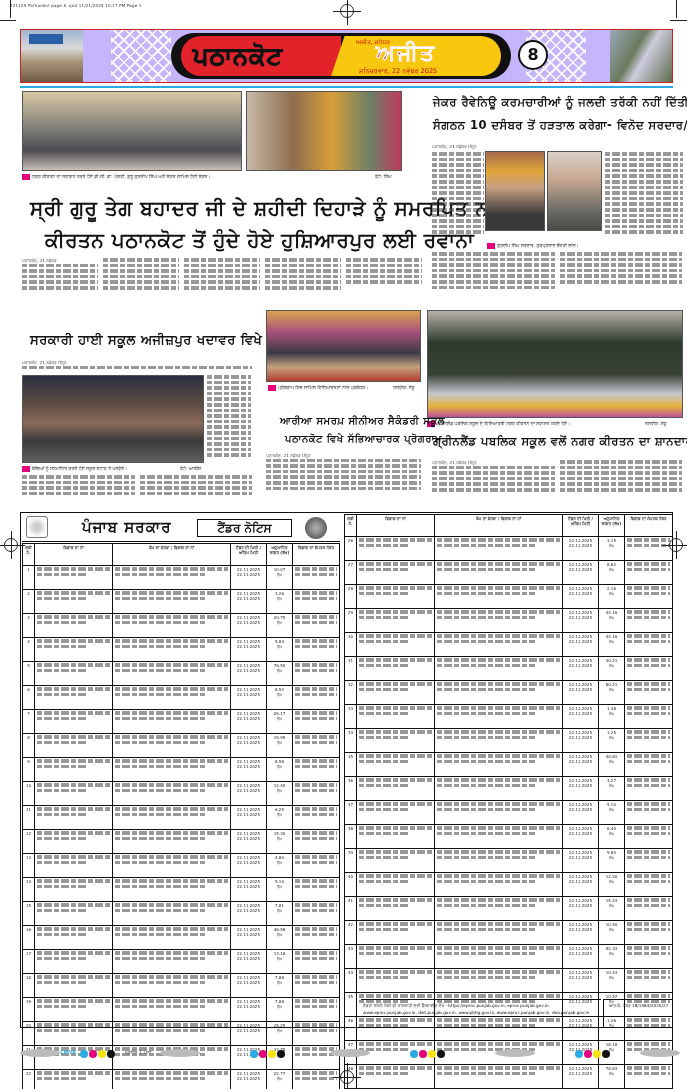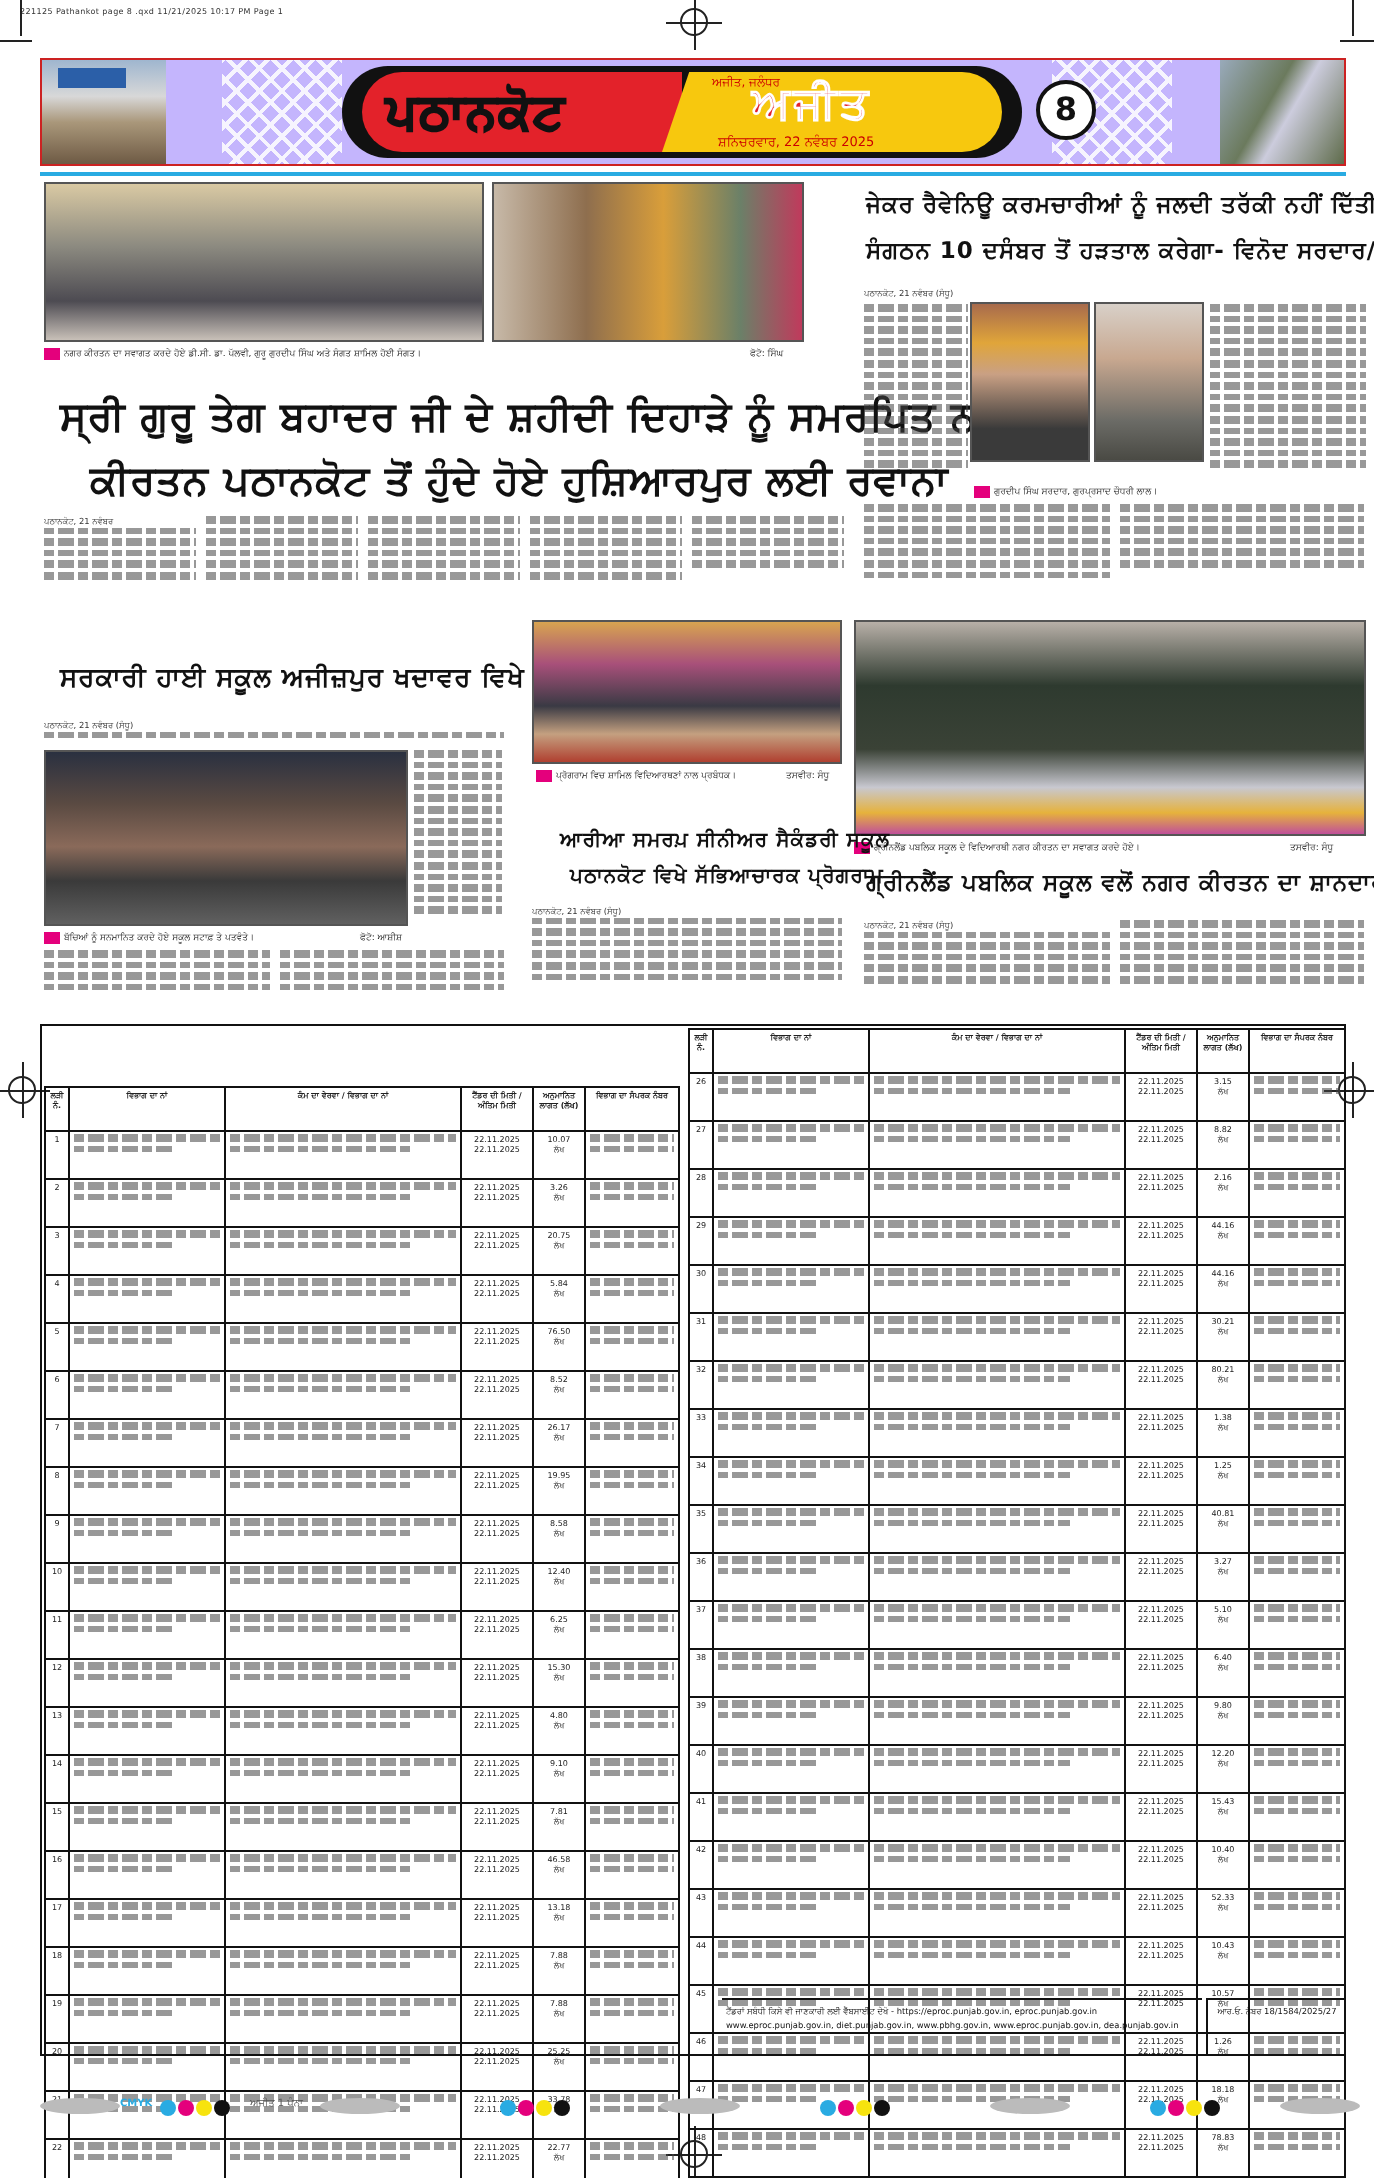--- a/index.html
+++ b/index.html
@@ -246,20 +246,26 @@
 </div>
 
 <div class="photo" style="left:266px;top:310px;width:155px;height:72px;background:linear-gradient(180deg,#d8a450 0%,#a8507a 30%,#3a3a44 60%,#c4a080 80%,#b04030 100%)"></div>
 <div class="cap" style="left:268px;top:385px;width:110px"><span class="mk"></span><span>ਪ੍ਰੋਗਰਾਮ ਵਿਚ ਸ਼ਾਮਿਲ ਵਿਦਿਆਰਥਣਾਂ ਨਾਲ ਪ੍ਰਬੰਧਕ।</span></div>
 <div class="credit" style="left:393px;top:385px">ਤਸਵੀਰ: ਸੰਧੂ</div>
 <div class="hl" style="left:280px;top:415px;font-size:10px">ਆਰੀਆ ਸਮਰਪ਼ ਸੀਨੀਅਰ ਸੈਕੰਡਰੀ ਸਕੂਲ</div>
 <div class="hl" style="left:285px;top:433px;font-size:10px">ਪਠਾਨਕੋਟ ਵਿਖੇ ਸੱਭਿਆਚਾਰਕ ਪ੍ਰੋਗਰਾਮ</div>
 <div class="body" style="left:266px;top:453px;width:155px;height:50px"><span>ਪਠਾਨਕੋਟ, 21 ਨਵੰਬਰ (ਸੰਧੂ)</span><div class="txtbar"></div><div class="txtbar"></div><div class="txtbar"></div><div class="txtbar"></div><div class="txtbar"></div><div class="txtbar"></div></div>
 
 <div class="tender">
+  <div class="tender-banner">
+    <div class="t-emblem"></div>
+    <div class="t-govt">ਪੰਜਾਬ ਸਰਕਾਰ</div>
+    <div class="t-noticebox">ਟੈਂਡਰ ਨੋਟਿਸ</div>
+    <div class="t-seal"></div>
+  </div>
   <table class="tt" id="tbl-left" style="left:1px;top:30px;width:318px">
     <thead>
         <tr>
       <th style="width:12px">ਲੜੀ ਨੰ.</th>
       <th style="width:78px">ਵਿਭਾਗ ਦਾ ਨਾਂ</th>
       <th style="width:118px">ਕੰਮ ਦਾ ਵੇਰਵਾ / ਵਿਭਾਗ ਦਾ ਨਾਂ</th>
       <th style="width:36px">ਟੈਂਡਰ ਦੀ ਮਿਤੀ / ਅੰਤਿਮ ਮਿਤੀ</th>
       <th style="width:26px">ਅਨੁਮਾਨਿਤ ਲਾਗਤ (ਲੱਖ)</th>
       <th>ਵਿਭਾਗ ਦਾ ਸੰਪਰਕ ਨੰਬਰ</th>
     </tr>

